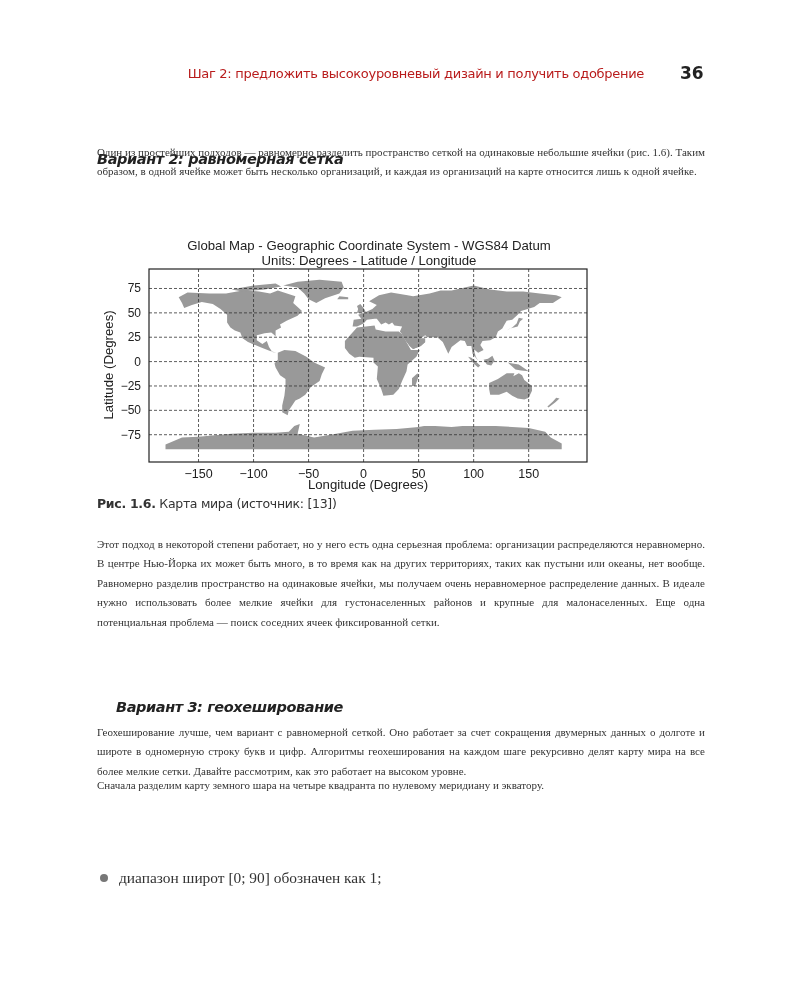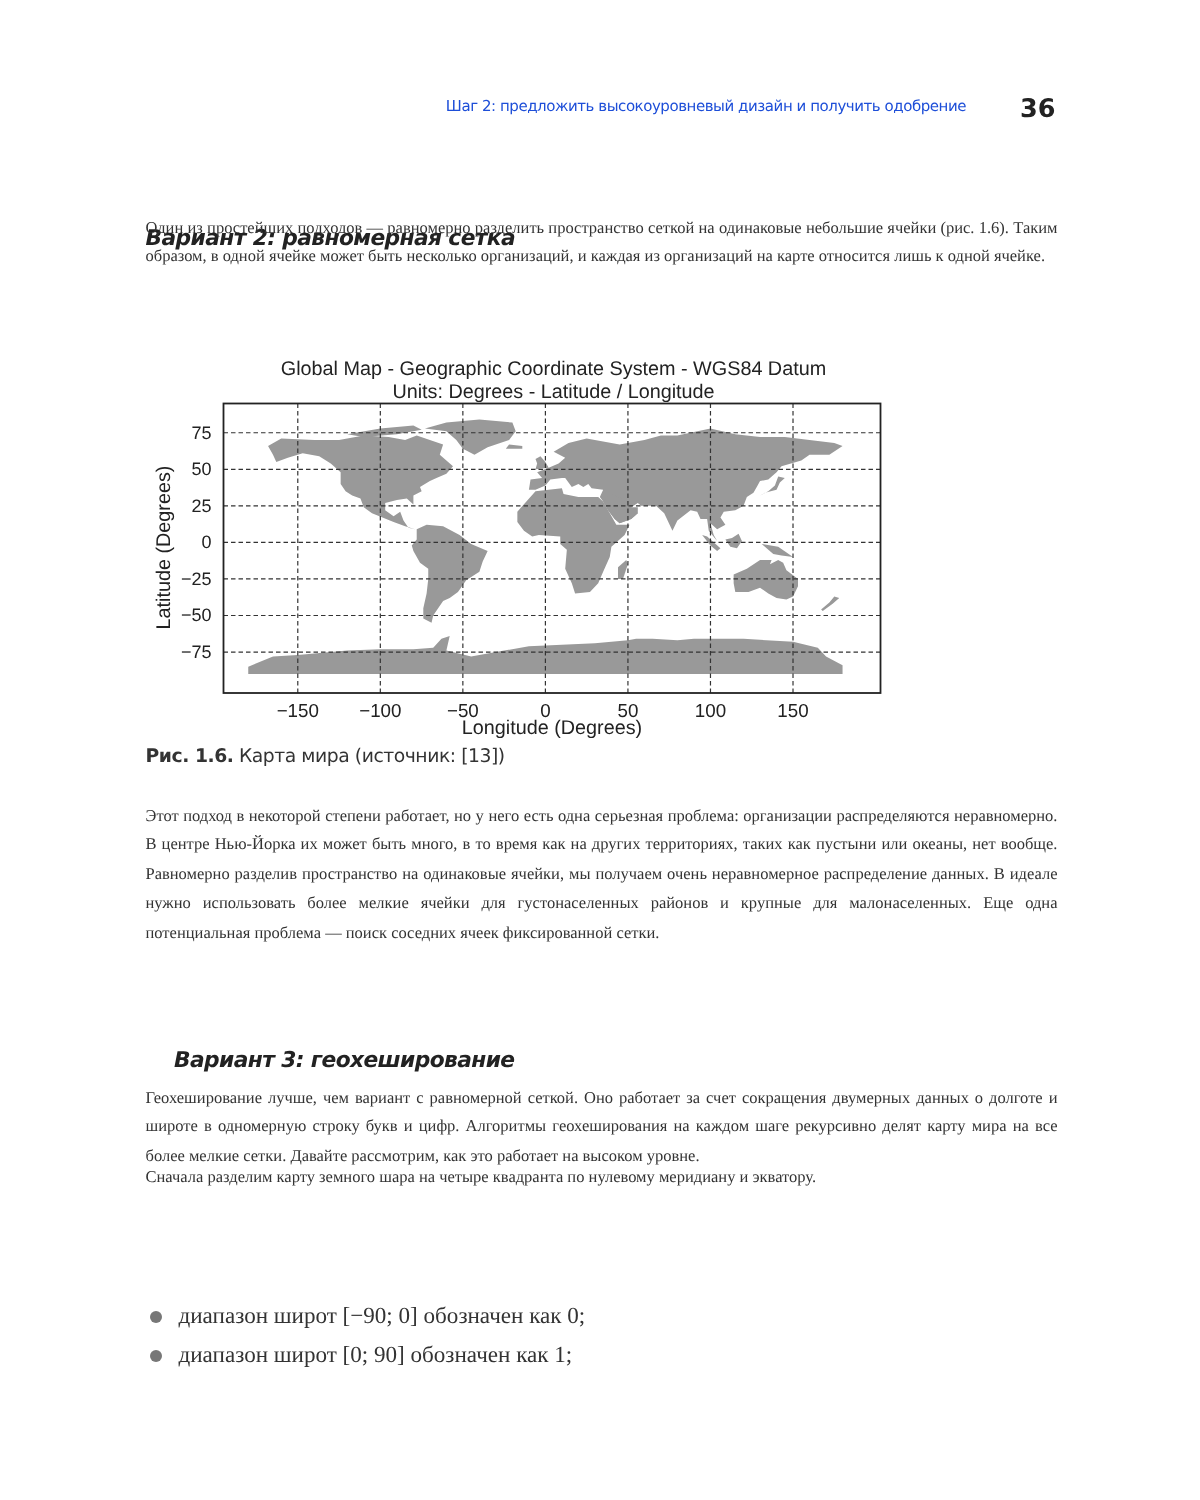--- a/index.html
+++ b/index.html
@@ -1,18 +1,18 @@
 <!DOCTYPE html>
 <html><head>
 <meta charset="utf-8">
 <style>
   html, body { margin:0; padding:0; background:#fff; }
   body { width:800px; height:1000px; position:relative; overflow:hidden; color:#2b2b2b; }
   .running-head { position:absolute; top:64px; left:0; width:800px; height:22px; }
-  .running-head .rh-text { position:absolute; right:156px; top:2px; font-family:"DejaVu Sans", sans-serif; font-size:10px; color:#1d4ed8; letter-spacing:-0.3px; }
+  .running-head .rh-text { position:absolute; right:156px; top:2px; font-family:"DejaVu Sans", sans-serif; font-size:13px; color:#b91c1c; letter-spacing:-0.3px; }
   .running-head .rh-page { position:absolute; left:680px; top:-1px; font-family:"DejaVu Sans", sans-serif; font-weight:bold; font-size:17px; color:#222; }
   h2.section { position:absolute; left:97px; margin:0; font-family:"DejaVu Sans", sans-serif; font-weight:bold; font-style:italic; font-size:14.5px; color:#222; letter-spacing:-0.4px; }
   p.body { position:absolute; left:97px; width:608px; margin:0; font-family:"Liberation Serif", serif; font-size:11px; line-height:19.4px; color:#333; text-align:justify; text-align-last:left; }
   .figure { position:absolute; left:97px; top:235px; width:510px; height:275px; }
   .caption { position:absolute; left:97px; top:496px; font-family:"DejaVu Sans", sans-serif; font-size:12.5px; color:#333; letter-spacing:-0.3px; }
   .caption b { font-weight:bold;text-align:center; }
   ul.bullets { position:absolute; left:97px; top:868px; width:610px; margin:0; padding:0; list-style:none; }
   ul.bullets li { position:relative; padding-left:22px; height:26px; font-family:"Liberation Serif", serif; font-size:15.4px; line-height:19px; color:#333; }
   ul.bullets li .dot { position:absolute; left:3px; top:6px; width:8px; height:8px; border-radius:50%; background:#777; }
   svg text { font-family:"Liberation Sans", sans-serif; fill:#222; }
@@ -96,15 +96,14 @@
   <span>Карта мира (источник: [13])</span>
 </div>
 
 <p class="body" style="top:535px;">Этот подход в некоторой степени работает, но у него есть одна серьезная проблема: организации распределяются неравномерно. В центре Нью-Йорка их может быть много, в то время как на других территориях, таких как пустыни или океаны, нет вообще. Равномерно разделив пространство на одинаковые ячейки, мы получаем очень неравномерное распределение данных. В идеале нужно использовать более мелкие ячейки для густонаселенных районов и крупные для малонаселенных. Еще одна потенциальная проблема — поиск соседних ячеек фиксированной сетки.</p>
 
 <h2 class="section" style="top:699px;margin-left:19px;">Вариант 3: геохеширование</h2>
 <p class="body" style="top:723px;">Геохеширование лучше, чем вариант с равномерной сеткой. Оно работает за счет сокращения двумерных данных о долготе и широте в одномерную строку букв и цифр. Алгоритмы геохеширования на каждом шаге рекурсивно делят карту мира на все более мелкие сетки. Давайте рассмотрим, как это работает на высоком уровне.</p>
 <p class="body" style="top:776px;">Сначала разделим карту земного шара на четыре квадранта по нулевому меридиану и экватору.</p>
 
 <ul class="bullets">
-  <li><span class="dot"></span><span>диапазон широт [−90; 0] обозначен как 0;</span></li>
   <li><span class="dot"></span><span>диапазон широт [0; 90] обозначен как 1;</span></li>
 </ul>
 
 </body></html>

